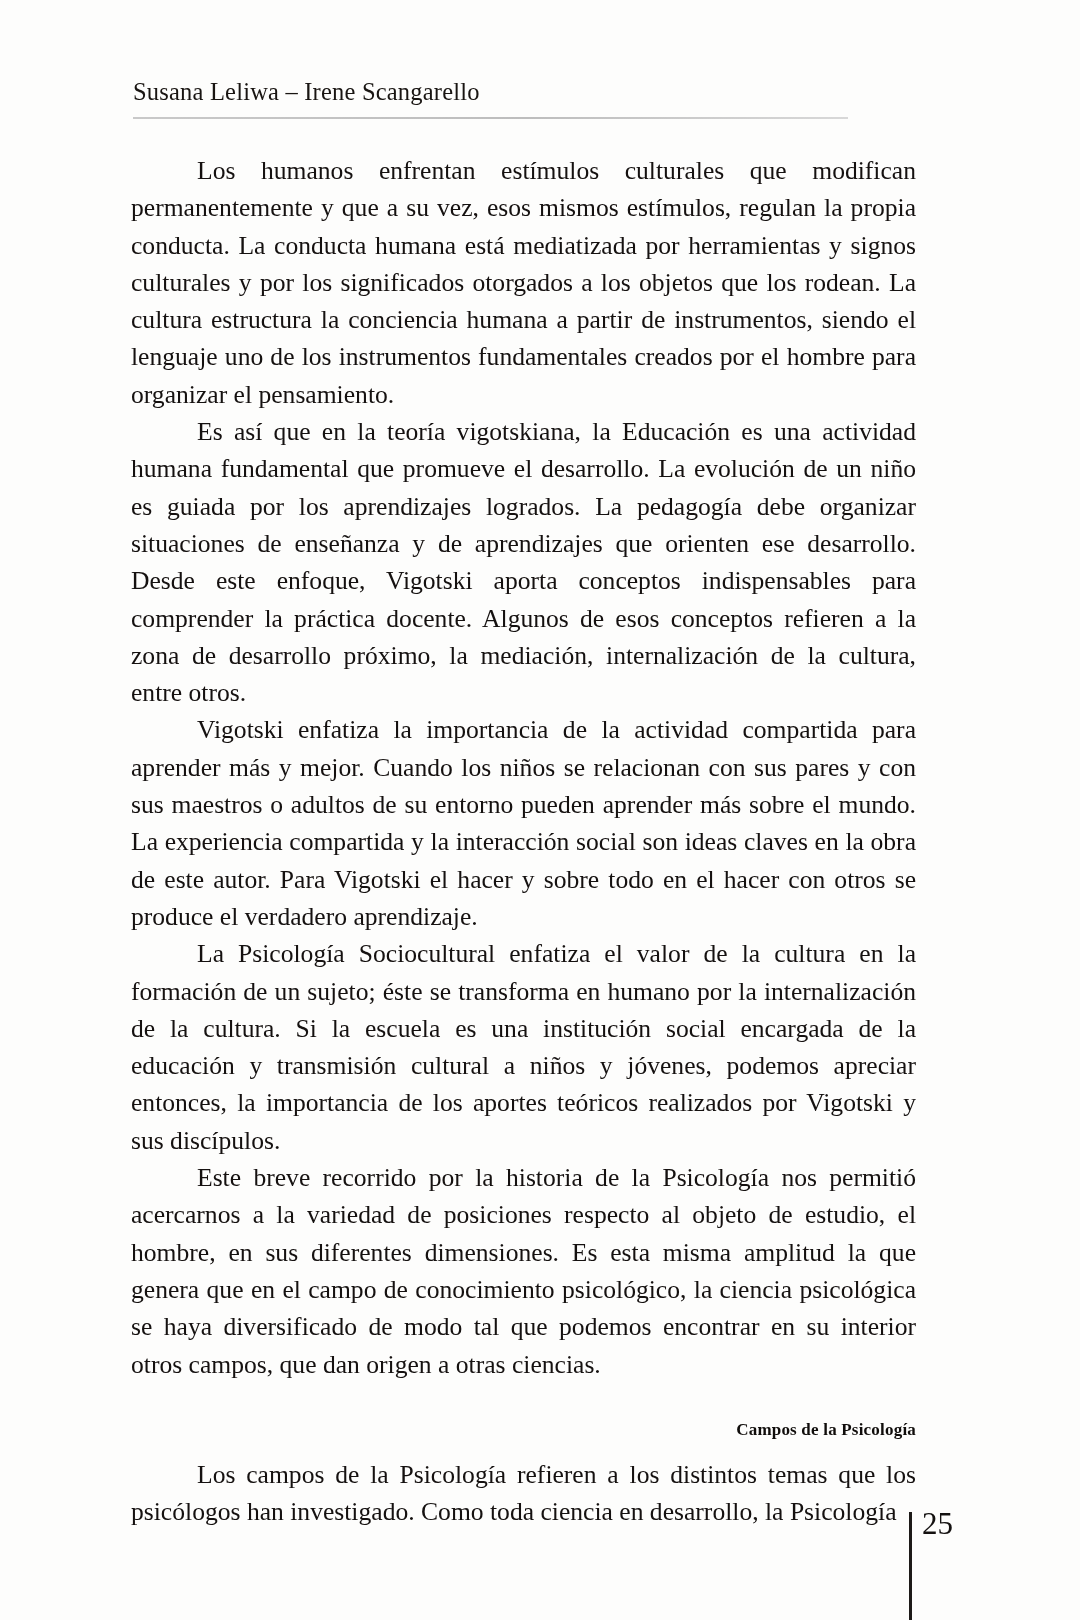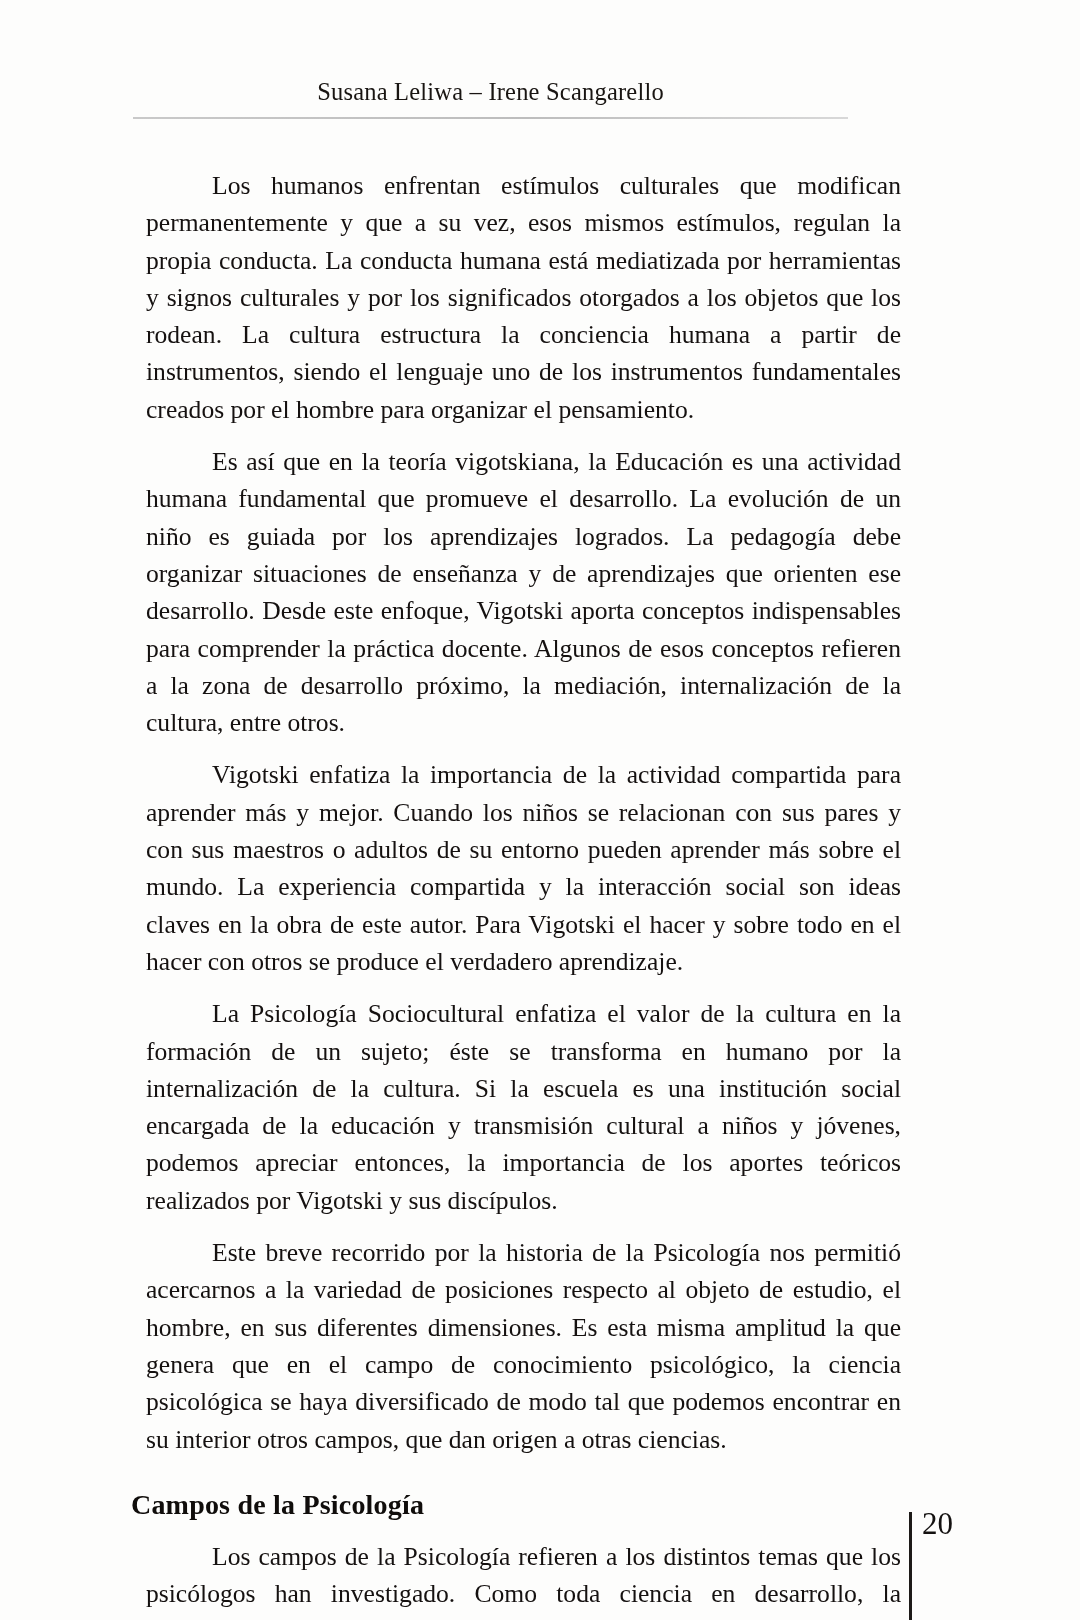--- a/index.html
+++ b/index.html
@@ -17,21 +17,21 @@
     font-family: "Liberation Serif", "DejaVu Serif", serif;
     color: #13100e;
   }
 
   
   .running-head {
     position: absolute;
     left: 133px;
     top: 78px;
     width: 715px;
-    text-align: center;
+    text-align: left;
     font-size: 24.5px;
     letter-spacing: 0.2px;
     color: #191512;
     white-space: nowrap;
   }
 
   .head-rule {
     position: absolute;
     left: 133px;
     top: 117px;
@@ -42,41 +42,41 @@
 
   
   .column {
     position: absolute;
     left: 131px;
     top: 152px;
     width: 785px;
   }
 
   .para {
-    margin: 15px;
+    margin: 0;
     text-align: justify;
     text-justify: inter-word;
     text-indent: 66px;
     font-size: 25.6px;
     line-height: 37.3px;
     color: #151110;
     hyphens: manual;
   }
 
   .para + .para {
     margin-top: 0;
   }
 
   .section-heading {
     margin: 28px 0 8px 0;
-    font-size: 28px;
+    font-size: 17px;
     line-height: 37px;
     font-weight: bold;
     text-indent: 0;
-    text-align: left;
+    text-align: right;
     letter-spacing: 0.2px;
     color: #100d0b;
   }
 
   
   .folio-rule {
     position: absolute;
     left: 909px;
     top: 1512px;
     width: 3px;
@@ -110,15 +110,15 @@
     <p class="para">La Psicología Sociocultural enfatiza el valor de la cultura en la formación de un sujeto; éste se transforma en humano por la internalización de la cultura. Si la escuela es una institución social encargada de la educación y transmisión cultural a niños y jóvenes, podemos apreciar entonces, la importancia de los aportes teóricos realizados por Vigotski y sus discípulos.</p>
     <p class="para">Este breve recorrido por la historia de la Psicología nos permitió acercarnos a la variedad de posiciones respecto al objeto de estudio, el hombre, en sus diferentes dimensiones. Es esta misma amplitud la que genera que en el campo de conocimiento psicológico, la ciencia psicológica se haya diversificado de modo tal que podemos encontrar en su interior otros campos, que dan origen a otras ciencias.</p>
 
     <h2 class="section-heading">Campos de la Psicología</h2>
 
     <p class="para">Los campos de la Psicología refieren a los distintos temas que los psicólogos han investigado. Como toda ciencia en desarrollo, la Psicología</p>
 
   </div>
 
   <div class="folio-rule"></div>
-  <div class="folio-number">20</div>
+  <div class="folio-number">25</div>
 
 </div>
 
 </body></html>

